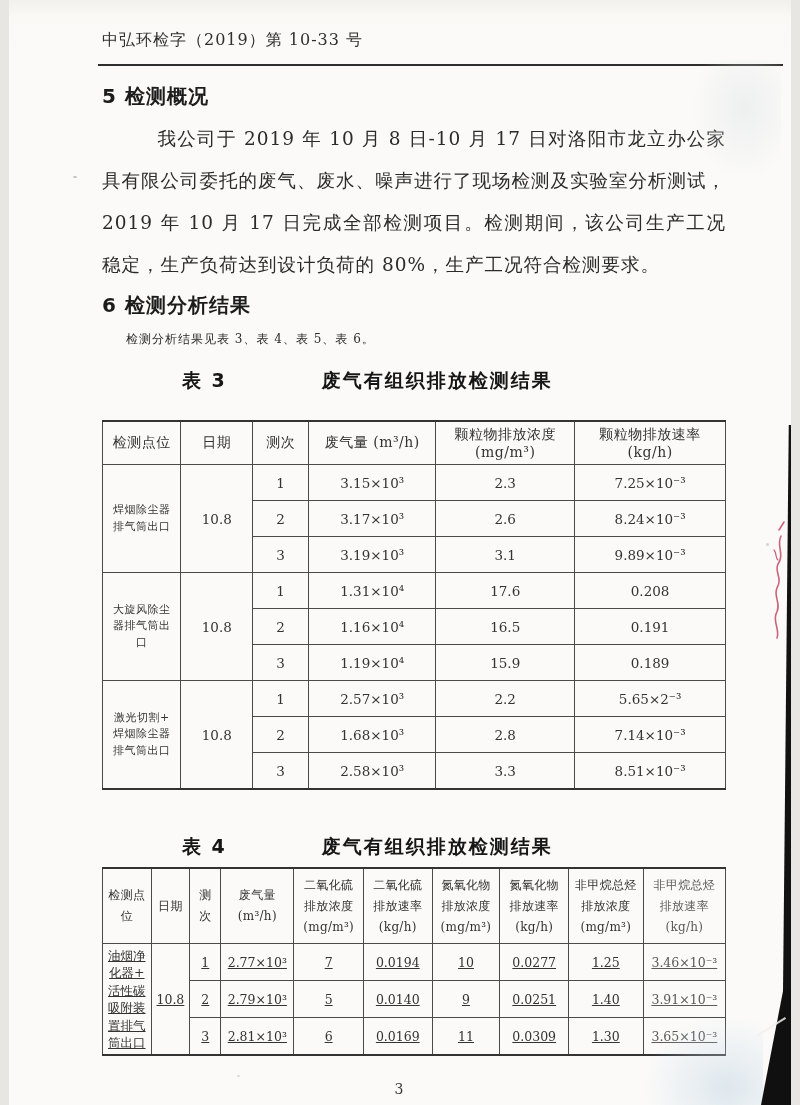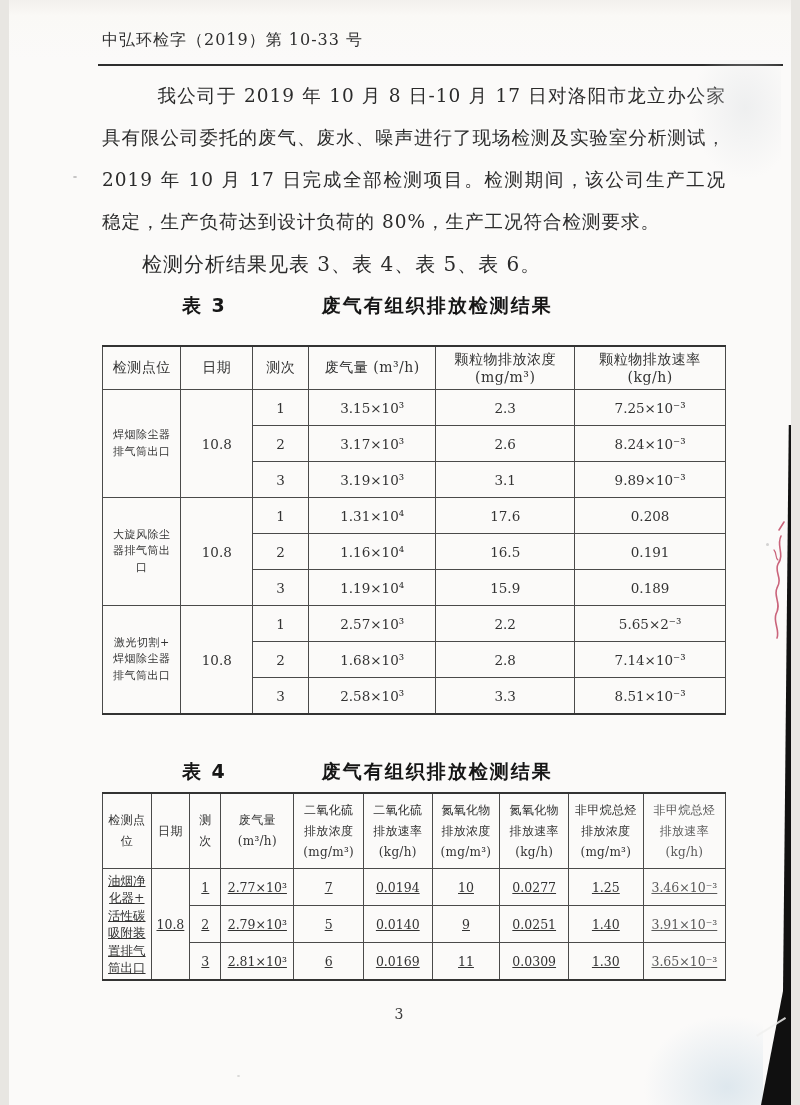--- a/index.html
+++ b/index.html
@@ -20,21 +20,21 @@
   .sec-heading{
     font-family:"DejaVu Sans","Liberation Sans",sans-serif;
     font-weight:700;font-size:20px;color:#1c1c1c;
     letter-spacing:1px;margin-top:17px;line-height:1.3;
   }
   .body-para{
     font-size:18.5px;line-height:42px;letter-spacing:1px;
     text-align:justify;text-indent:3em;margin-top:9px;color:#2b2b2b;
   }
   .intro-line{
-    font-size:20px;line-height:42px;letter-spacing:1px;
+    font-size:12px;line-height:42px;letter-spacing:1px;
     text-indent:2em;color:#2b2b2b;
   }
   .table-caption{
     display:flex;align-items:center;
     font-family:"DejaVu Sans","Liberation Sans",sans-serif;
     font-weight:700;color:#161616;letter-spacing:2px;
   }
   .table-caption .cap-label{margin-left:80px;font-size:19px;}
   .table-caption .cap-title{margin-left:95px;font-size:19px;}
   .cap3{margin-top:8px;}
@@ -86,22 +86,24 @@
 </style>
 </head>
 <body>
 
 <div class="page">
   <div class="content">
 
     <div class="doc-number">中弘环检字（2019）第 10-33 号</div>
     <div class="rule"></div>
 
+    <div class="sec-heading">5 检测概况</div>
     <div class="body-para">我公司于 2019 年 10 月 8 日-10 月 17 日对洛阳市龙立办公家具有限公司委托的废气、废水、噪声进行了现场检测及实验室分析测试，2019 年 10 月 17 日完成全部检测项目。检测期间，该公司生产工况稳定，生产负荷达到设计负荷的 80%，生产工况符合检测要求。</div>
 
+    <div class="sec-heading" style="margin-top:6px;">6 检测分析结果</div>
     <div class="intro-line">检测分析结果见表 3、表 4、表 5、表 6。</div>
 
     <div class="table-caption cap3">
       <span class="cap-label">表 3</span>
       <span class="cap-title">废气有组织排放检测结果</span>
     </div>
 
     <table class="tbl t3">
       <colgroup>
         <col style="width:12.6%">

